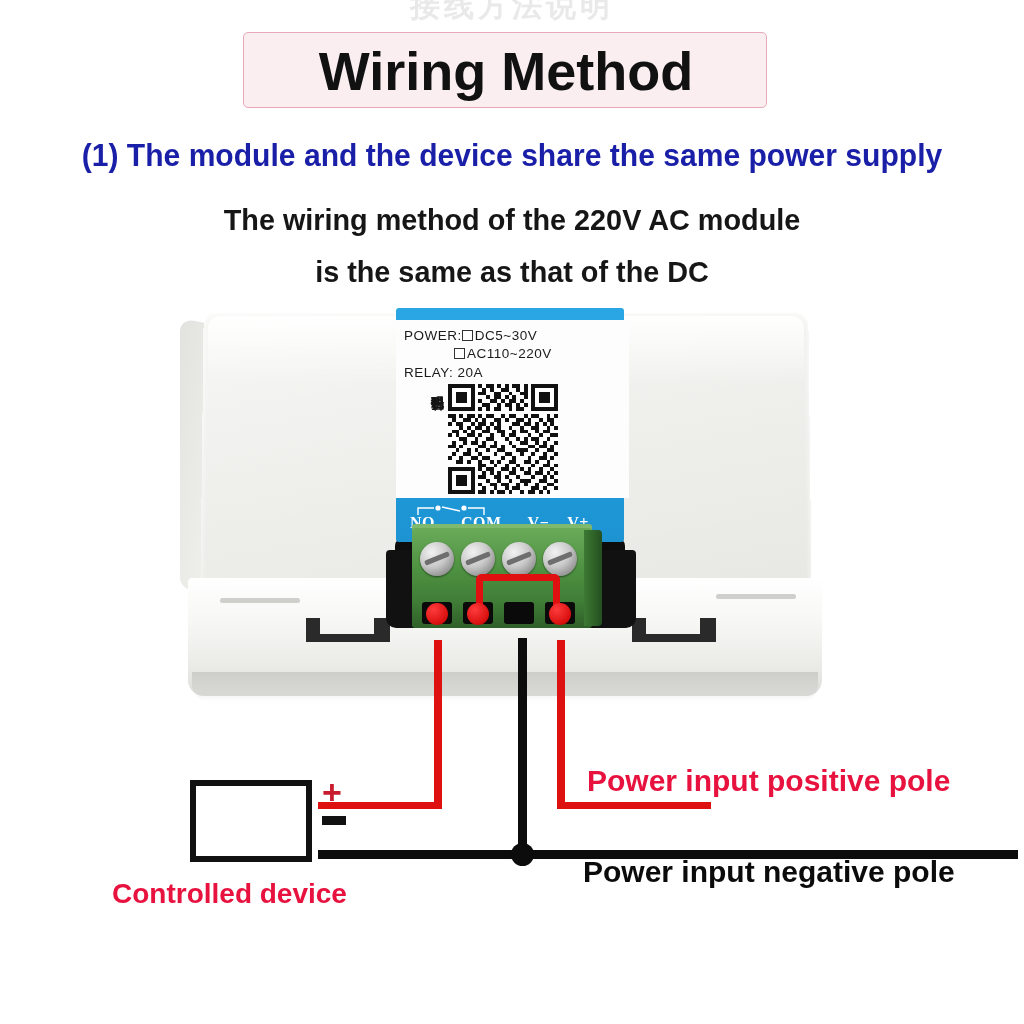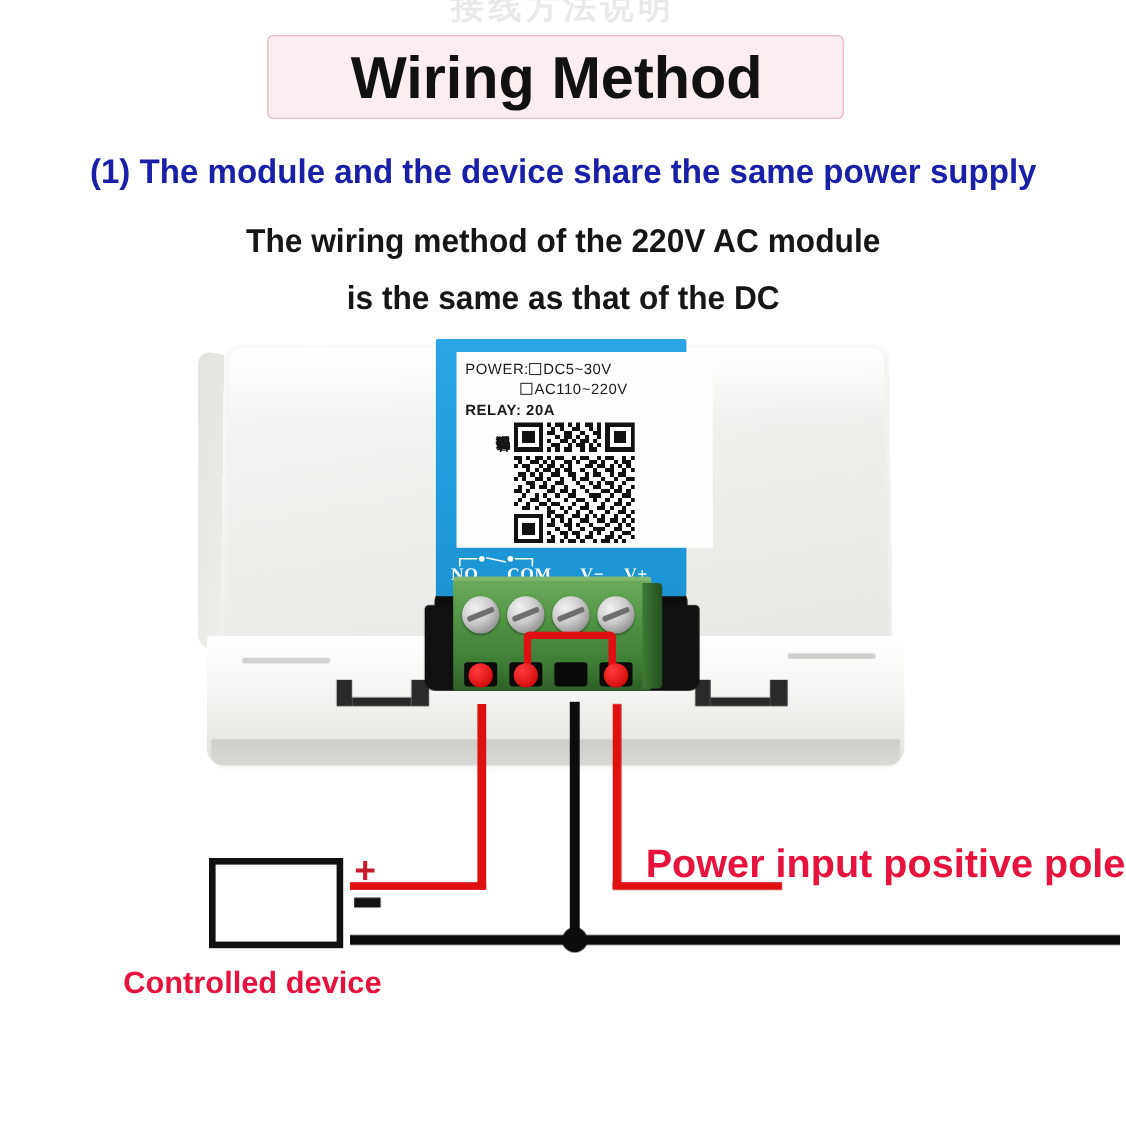--- a/index.html
+++ b/index.html
@@ -124,32 +124,32 @@
     background:#111111;border-radius:4px 4px 10px 10px;
   }
 
   
   .label-blue{
     position:absolute;left:216px;top:8px;width:228px;height:234px;
     background:linear-gradient(180deg,#2aa6e4 0%,#1f9ddd 55%,#1d93d2 100%);
     border-radius:3px;
   }
   .label-white{
-    position:absolute;left:19px;top:12px;width:204px;height:178px;
+    position:absolute;left:0;top:12px;width:204px;height:178px;
     background:#fdfdfd;
     padding-left:29px;
   }
   .lbl-line{
     position:absolute;
     font-family:"Liberation Sans","DejaVu Sans",sans-serif;
     color:#1b1b1b;font-size:13.5px;letter-spacing:0.5px;white-space:nowrap;
   }
   .lbl-power{left:8px;top:8px;}
   .lbl-ac{left:58px;top:26px;}
-  .lbl-relay{left:8px;top:45px;font-weight:bold;}
+  .lbl-relay{left:8px;top:45px;}
   .chk{
     display:inline-block;width:9px;height:9px;border:1.3px solid #333;
     vertical-align:-1px;margin-right:2px;background:#fff;
   }
   .qr-wrap{position:absolute;left:52px;top:64px;width:144px;height:110px;}
   .qr{position:absolute;left:0;top:0;width:110px;height:110px;}
   .cn-vert{
     position:absolute;left:-22px;top:2px;width:18px;
     font-size:13px;line-height:1.02;color:#141414;font-weight:bold;
     font-family:"DejaVu Sans",sans-serif;
@@ -258,21 +258,21 @@
     z-index:9;
   }
   .minus{
     position:absolute;left:322px;top:816px;width:24px;height:9px;
     background:#111111;z-index:9;
   }
 
   
   .cal-pos{
     position:absolute;left:587px;top:764px;
-    font-size:36px;font-weight:bold;color:#e8123f;
+    font-size:30px;font-weight:bold;color:#e8123f;
     white-space:nowrap;z-index:10;text-align:center;
   }
   .cal-neg{
     position:absolute;left:583px;top:855px;
     font-size:30px;font-weight:bold;color:#0b0b0b;
     white-space:nowrap;z-index:10;
   }
   .cal-dev{
     position:absolute;left:112px;top:878px;
     font-size:28px;font-weight:bold;color:#e8123f;
@@ -610,15 +610,16 @@
 
   <div class="wire blk wK-v"></div>
   <div class="wire blk wK-h"></div>
   <div class="wK-node"></div>
 
   <div class="dev-box"></div>
   <div class="plus">+</div>
   <div class="minus"></div>
 
   <div class="cal-pos">Power input positive pole</div>
+  <div class="cal-neg">Power input negative pole</div>
   <div class="cal-dev">Controlled device</div>
 
 </div>
 
 </body></html>

